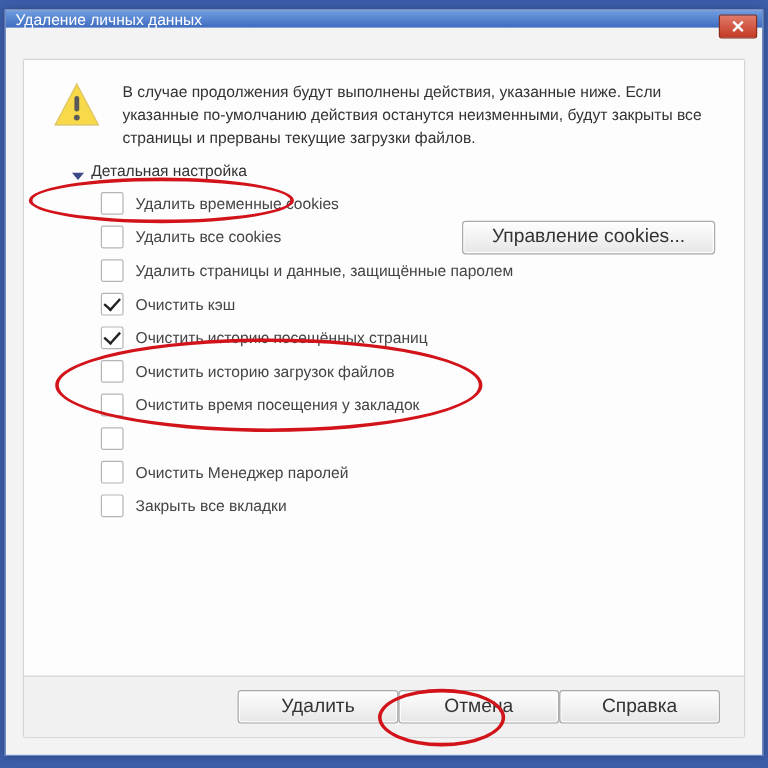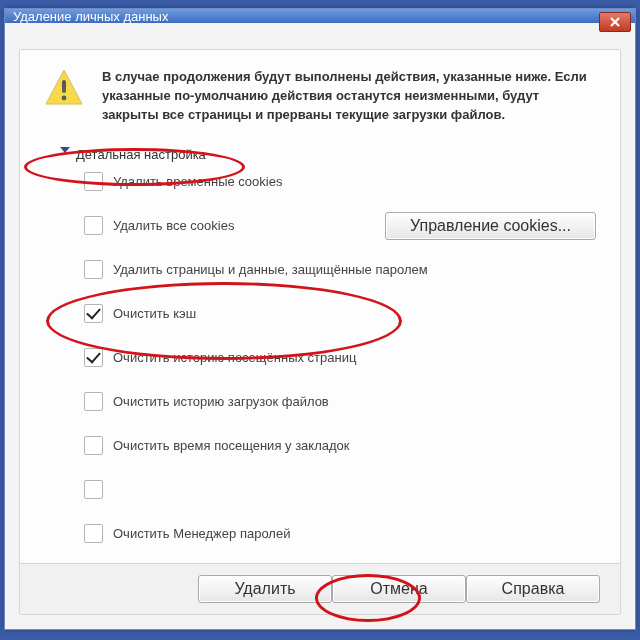--- a/index.html
+++ b/index.html
@@ -12,26 +12,26 @@
     position:relative;}
   .titlebar .closebtn{position:absolute;right:4px;top:3px;width:30px;height:18px;
     background:linear-gradient(#e07a6a,#c43a23);border:1px solid #8a2a18;
     border-radius:2px;display:flex;align-items:center;justify-content:center;}
   .titlebar .closebtn svg{width:10px;height:10px;}
   .body{position:absolute;left:14px;top:40px;right:14px;bottom:14px;
     background:#fdfdfd;border:1px solid #d6d6d6;border-radius:2px;
     padding:18px 24px 16px 24px;box-sizing:border-box;}
   .toprow{display:flex;gap:18px;}
   .warnicon{width:40px;height:40px;flex:0 0 40px;}
-  .introtext{flex:1;color:#333;line-height:1.45;font-size:13px;font-weight:bold;}
-  .expander{margin-top:22px;margin-left:16px;display:flex;align-items:flex-start;gap:6px;
+  .introtext{flex:1;color:#333;line-height:1.45;font-size:13px;}
+  .expander{margin-top:10px;margin-left:16px;display:flex;align-items:flex-end;gap:6px;
     color:#333;font-size:13px;cursor:default;}
   .expander .tri{width:0;height:0;border-left:5px solid transparent;
     border-right:5px solid transparent;border-top:6px solid #3a4a88;}
-  .options{margin-top:10px;margin-left:40px;display:flex;flex-direction:column;gap:25px;}
+  .options{margin-top:10px;margin-left:40px;display:flex;flex-direction:column;gap:9px;}
   .optrow{display:flex;align-items:center;gap:10px;position:relative;}
   .chk{width:17px;height:17px;border:1px solid #b5b5b5;background:#fff;
     border-radius:2px;display:flex;align-items:center;justify-content:center;flex:0 0 17px;}
   .chk.on::after{content:"";width:11px;height:6px;border-left:2px solid #222;
     border-bottom:2px solid #222;transform:rotate(-48deg);margin-top:-3px;}
   .optlabel{color:#444;}
   .sidebtn{position:absolute;right:0;top:-4px;}
   .winbtn{display:inline-flex;align-items:center;justify-content:center;
     min-width:150px;height:26px;padding:0 24px;background:linear-gradient(#fefefe,#e6e6e6);
     border:1px solid #a9a9a9;border-radius:3px;font-size:16px;color:#333;cursor:default;

